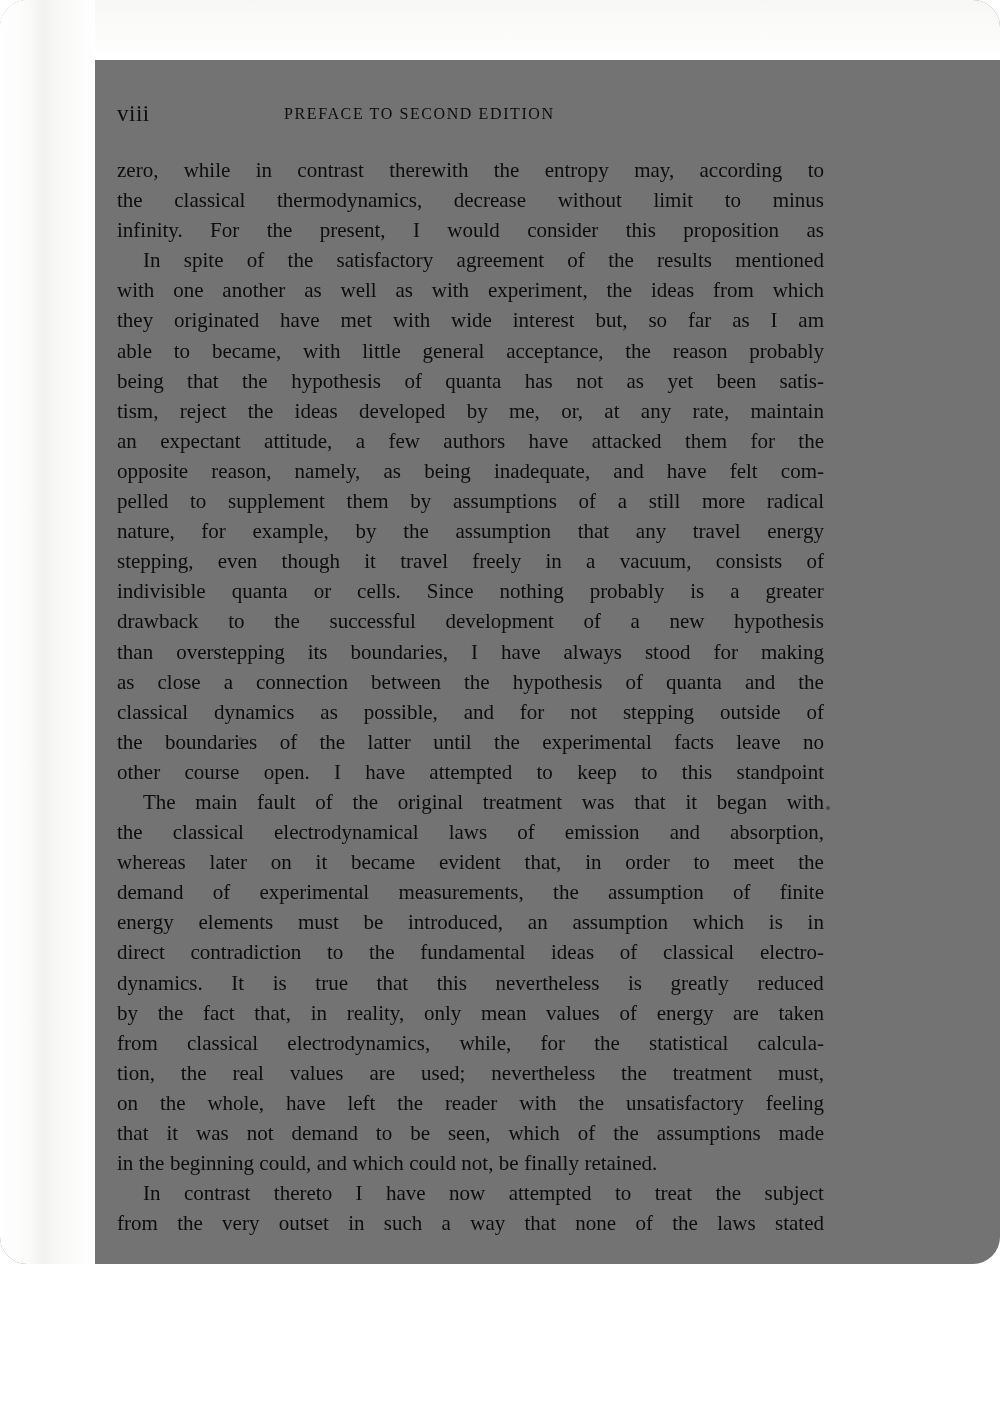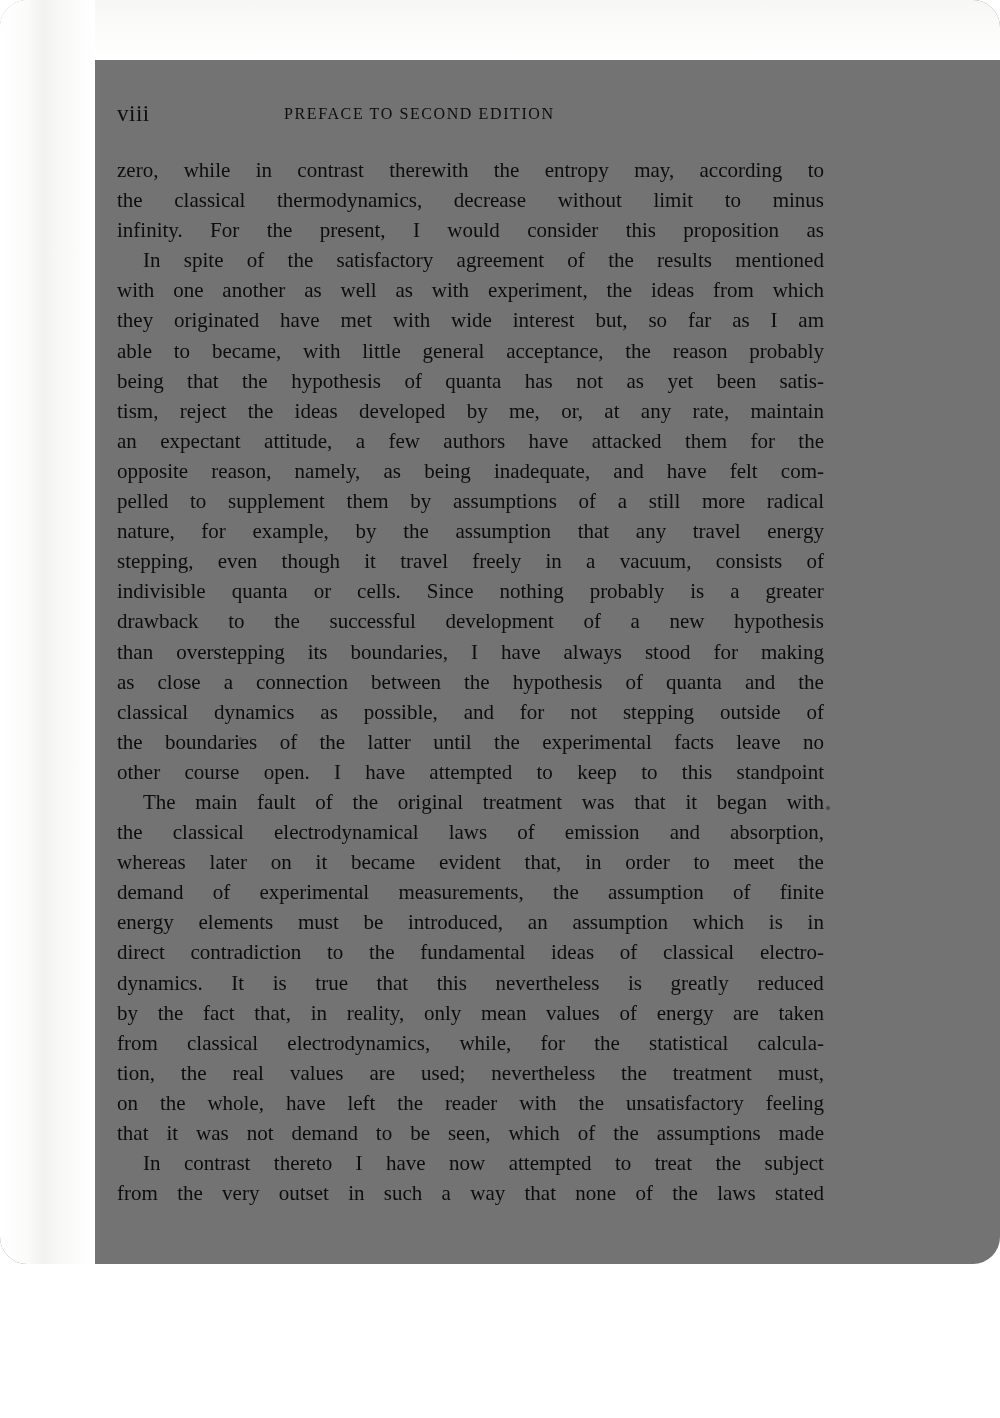--- a/index.html
+++ b/index.html
@@ -547,20 +547,21 @@
           <span>demand</span>
           <span>to</span>
           <span>be</span>
           <span>seen,</span>
           <span>which</span>
           <span>of</span>
           <span>the</span>
           <span>assumptions</span>
           <span>made</span>
         </div>
+        <div class="line ragged">in the beginning could, and which could not, be finally retained.</div>
       </div>
       <div class="para">
         <div class="line justify words indent" style="width: 681px;">
           <span>In</span>
           <span>contrast</span>
           <span>thereto</span>
           <span>I</span>
           <span>have</span>
           <span>now</span>
           <span>attempted</span>

